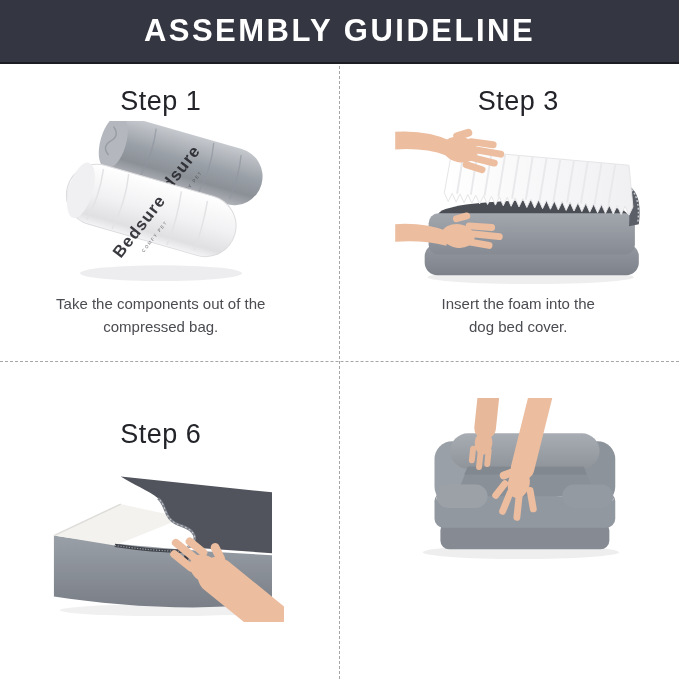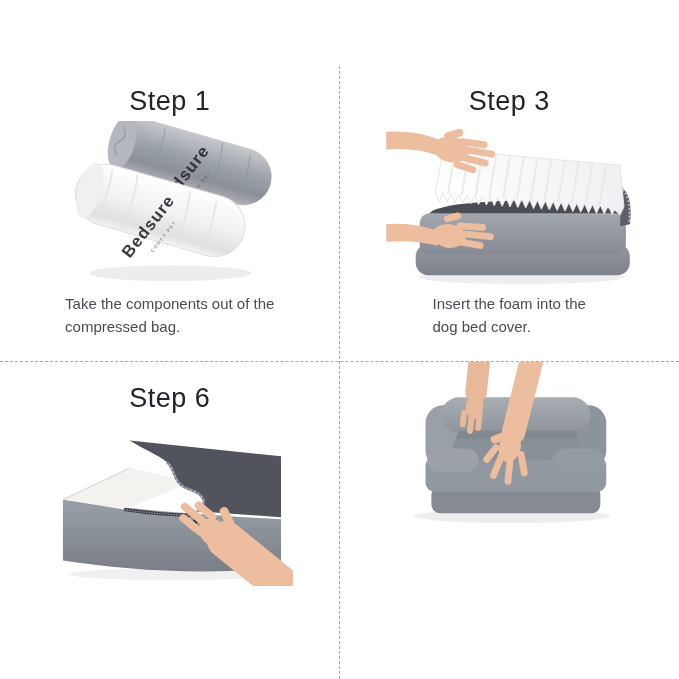--- a/index.html
+++ b/index.html
@@ -1,35 +1,38 @@
 <!DOCTYPE html>
 <html><head>
 <meta charset="utf-8">
 <style>
   html,body{margin:0;padding:0;background:#ffffff;font-family:"Liberation Sans",sans-serif;}
   .page{position:relative;width:679px;height:679px;background:#ffffff;overflow:hidden;}
   .header{height:62px;background:#343641;display:flex;align-items:center;justify-content:center;
           box-shadow:0 2px 0 #1c1d23;}
   .header h1{margin:0;color:#ffffff;font-size:31px;font-weight:bold;letter-spacing:2.5px;}
   .grid{position:absolute;top:64px;left:0;right:0;bottom:0;display:grid;
-        grid-template-columns:1fr 1fr;grid-template-rows:297px 1fr;}
+        grid-template-columns:1fr 1fr;grid-template-rows:297px 1fr;gap:36px;}
   .divider-v{position:absolute;top:66px;bottom:0;left:339px;width:0;border-left:1px dashed #a6a6a6;}
   .divider-h{position:absolute;top:361px;left:0;right:0;height:0;border-top:1px dashed #a6a6a6;}
   .cell{display:flex;flex-direction:column;align-items:center;min-width:0;}
   .step-title{margin:22px 0 4px;font-size:27px;font-weight:500;color:#232429;letter-spacing:.5px;}
   .illus{height:168px;display:flex;align-items:center;justify-content:center;}
   .illus svg{display:block;}
-  .caption{margin:4px 16px 0;font-size:15px;line-height:1.5;color:#4b4c51;text-align:left;white-space:pre-line;}
+  .caption{margin:4px 16px 0;font-size:15px;line-height:1.5;color:#4b4c51;text-align:center;white-space:pre-line;}
   text{font-family:"Liberation Sans",sans-serif;}
 </style>
 </head>
 <body>
 
 <div class="page">
 
+  <div class="header">
+    <h1>ASSEMBLY GUIDELINE</h1>
+  </div>
 
   <div class="divider-v"></div>
   <div class="divider-h"></div>
 
   <div class="grid">
 
     <section class="cell">
       <h2 class="step-title">Step 1</h2>
       <div class="illus">
         <svg width="210" height="168" viewBox="0 0 212 170">

